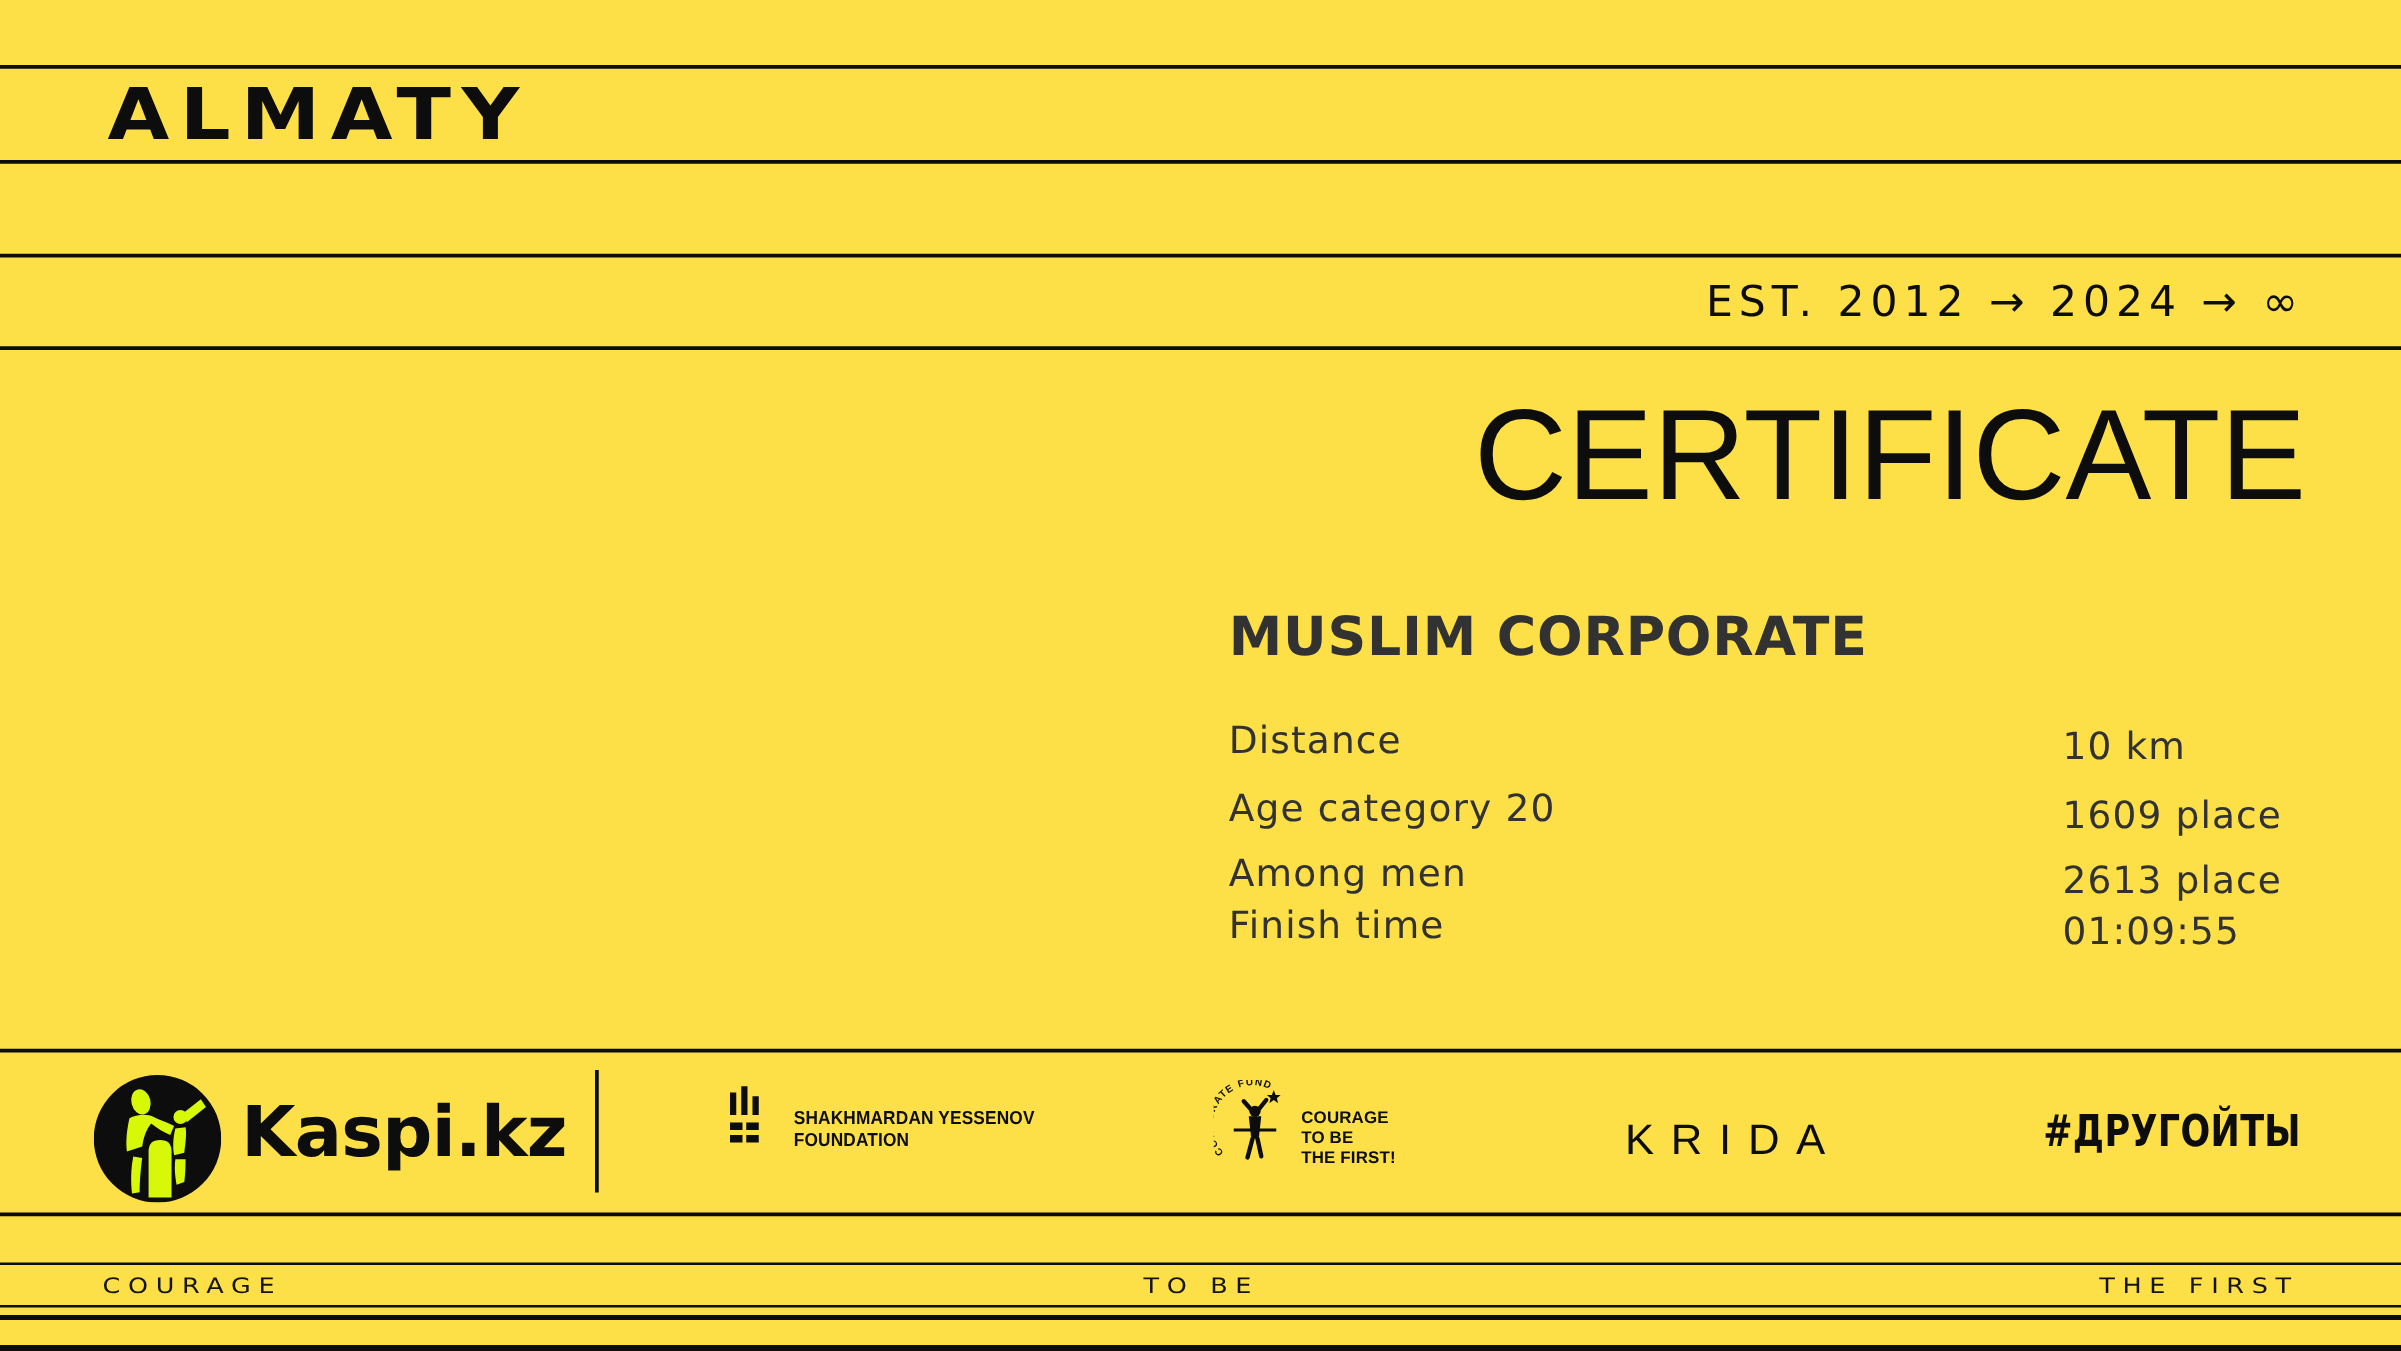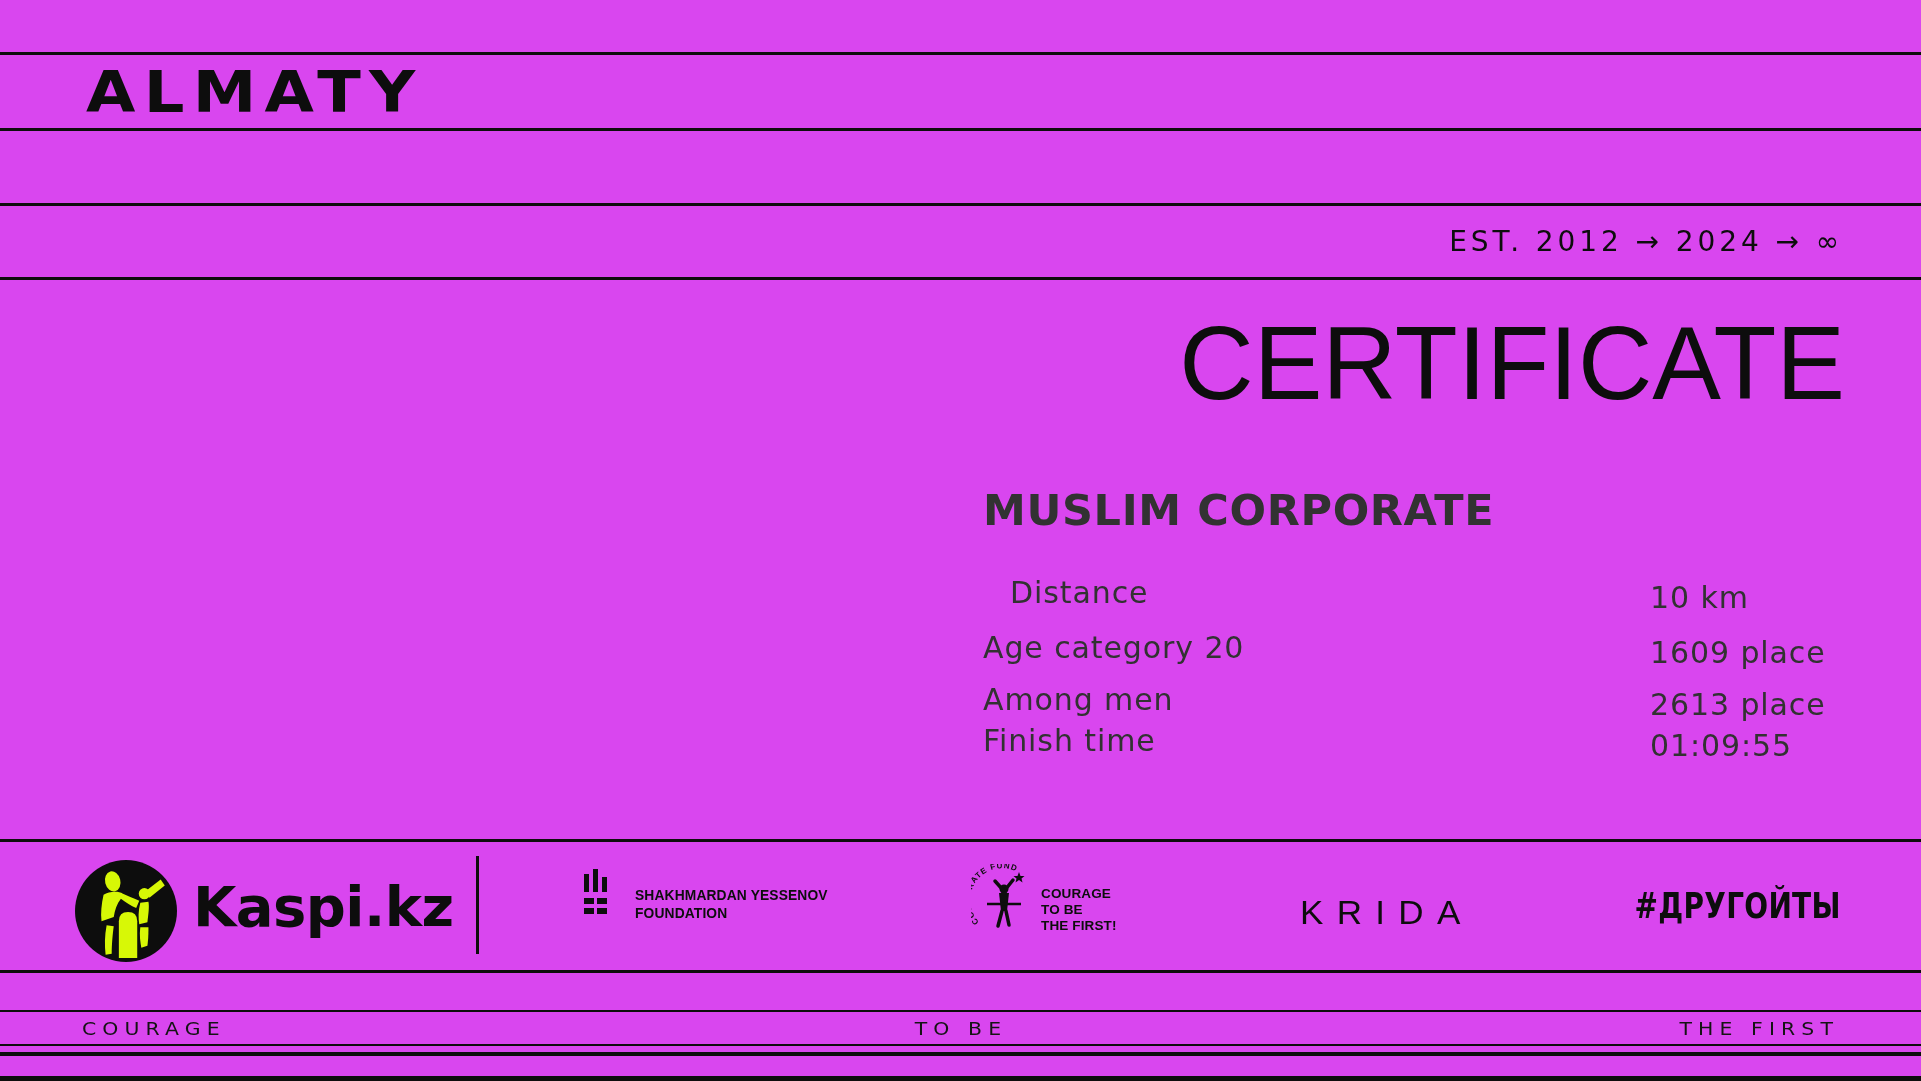--- a/index.html
+++ b/index.html
@@ -1,40 +1,40 @@
 <!DOCTYPE html>
 <html><head>
 <meta charset="utf-8">
 <style>
   html,body{margin:0;padding:0;background:#222;}
   #canvas{
     position:relative;
     width:1921px;height:1081px;
-    background:#d946ef;
+    background:#fde047;
     overflow:hidden;
     font-family:"DejaVu Sans",sans-serif;
     color:#0d0d0d;
   }
   .hline{position:absolute;left:0;width:100%;background:#0d0d0d;}
   .band{position:absolute;left:0;width:100%;display:flex;align-items:center;}
   .brand{
     font-family:"DejaVu Sans",sans-serif;
     font-weight:700;
     font-size:57px;
     letter-spacing:0.13em;
     white-space:nowrap;
   }
   #almaty-band{top:55px;height:74px;}
   #almaty{margin-left:86px;transform:scaleX(1.12);transform-origin:left center;}
   #marathon-band{top:131px;height:72px;}
   #marathon{position:absolute;right:78px;transform:scaleX(1.12);transform-origin:right center;}
   #est-band{top:205px;height:73px;}
   #est{
     position:absolute;right:78px;
-    font-size:28px;font-weight:500;letter-spacing:0.14em;white-space:nowrap;
+    font-size:34px;font-weight:500;letter-spacing:0.14em;white-space:nowrap;
   }
   #certificate-title{
     position:absolute;right:76px;top:312px;
     font-family:"Liberation Sans",sans-serif;
     font-weight:400;font-size:103px;line-height:1;
     letter-spacing:0em;white-space:nowrap;color:#0d0d0d;
     transform:scaleX(1.0);transform-origin:right center;
   }
   #recipient-name{
     position:absolute;left:983px;top:485px;
@@ -110,21 +110,21 @@
     <div class="brand" id="almaty">ALMATY</div>
   </div>
   <div class="band" id="est-band">
     <div id="est">EST. 2012 → 2024 → ∞</div>
   </div>
 
   <div id="certificate-title">CERTIFICATE</div>
 
   <div id="recipient-name">MUSLIM CORPORATE</div>
 
-  <div class="detail-label" style="top:575px;margin-left:27px;">Distance</div>
+  <div class="detail-label" style="top:575px;">Distance</div>
   <div class="detail-value" style="top:580px;">10 km</div>
   <div class="detail-label" style="top:630px;">Age category 20</div>
   <div class="detail-value" style="top:635px;text-align:right;">1609 place</div>
   <div class="detail-label" style="top:682px;">Among men</div>
   <div class="detail-value" style="top:687px;">2613 place</div>
   <div class="detail-label" style="top:723px;">Finish time</div>
   <div class="detail-value" style="top:728px;">01:09:55</div>
 
   <svg id="kaspi-logo" width="102" height="102" viewBox="0 0 100 100">
     <circle cx="50" cy="50" r="50" fill="#0d0d0d"></circle>

